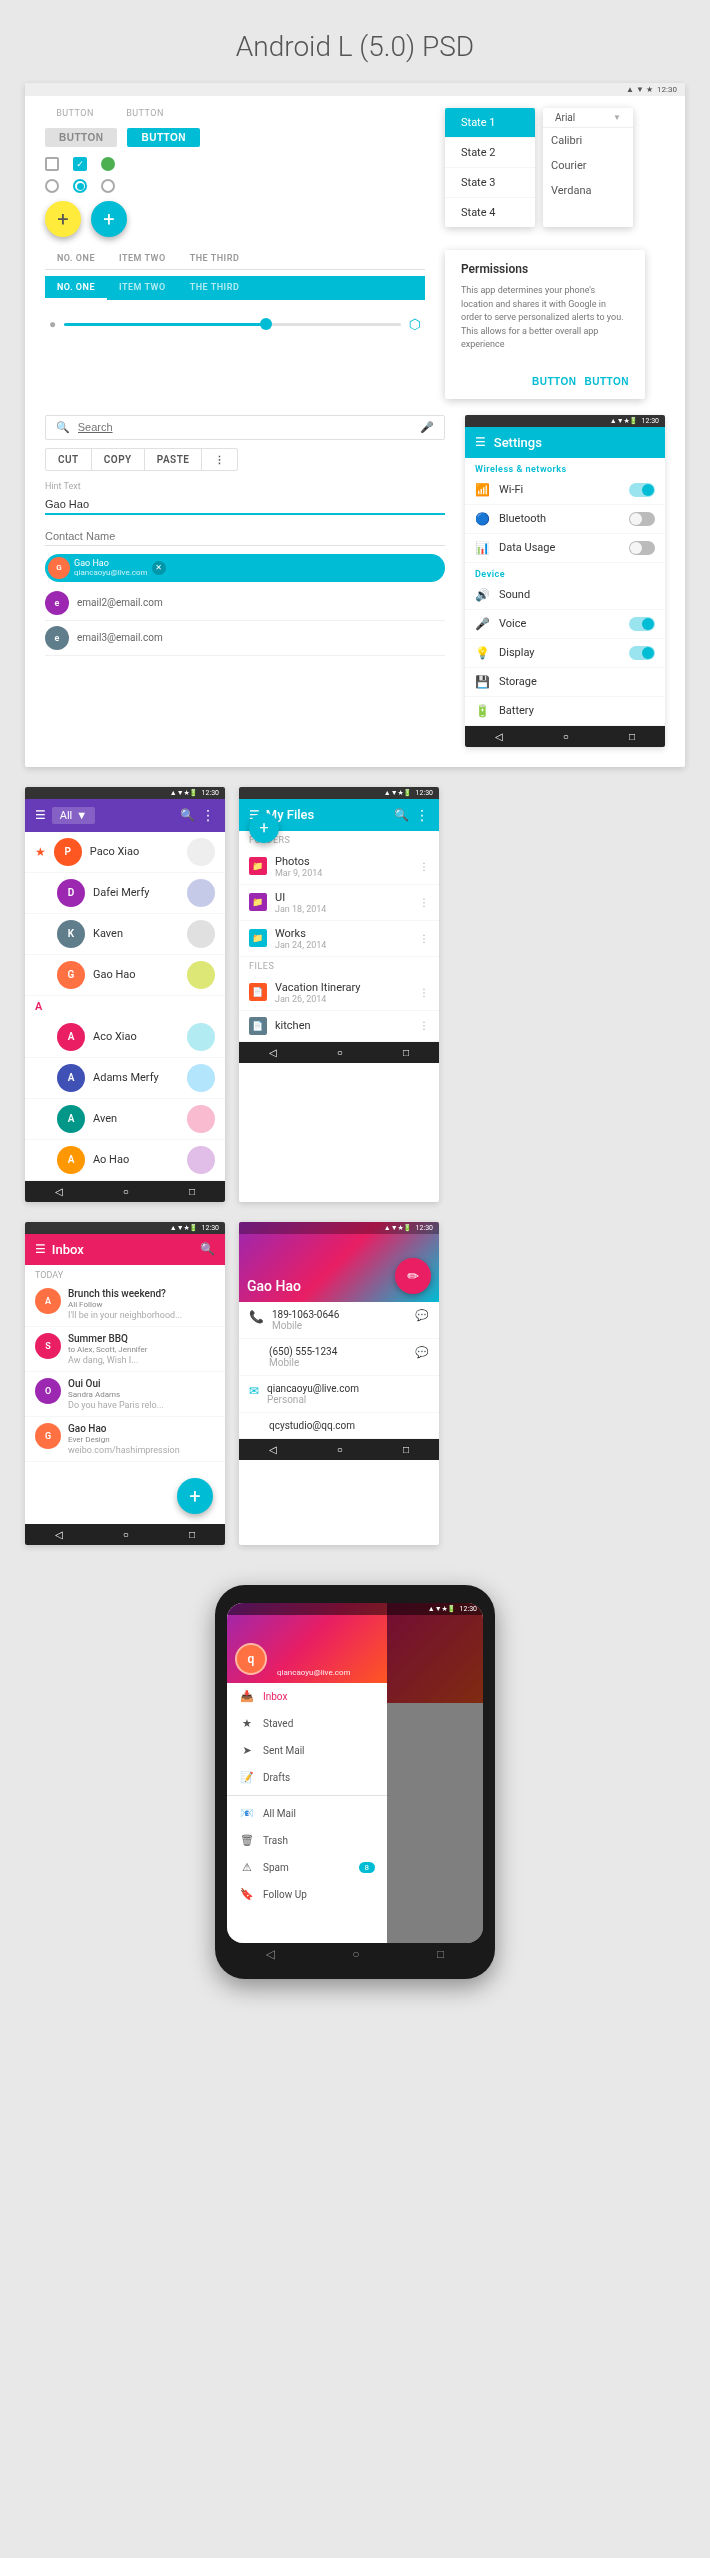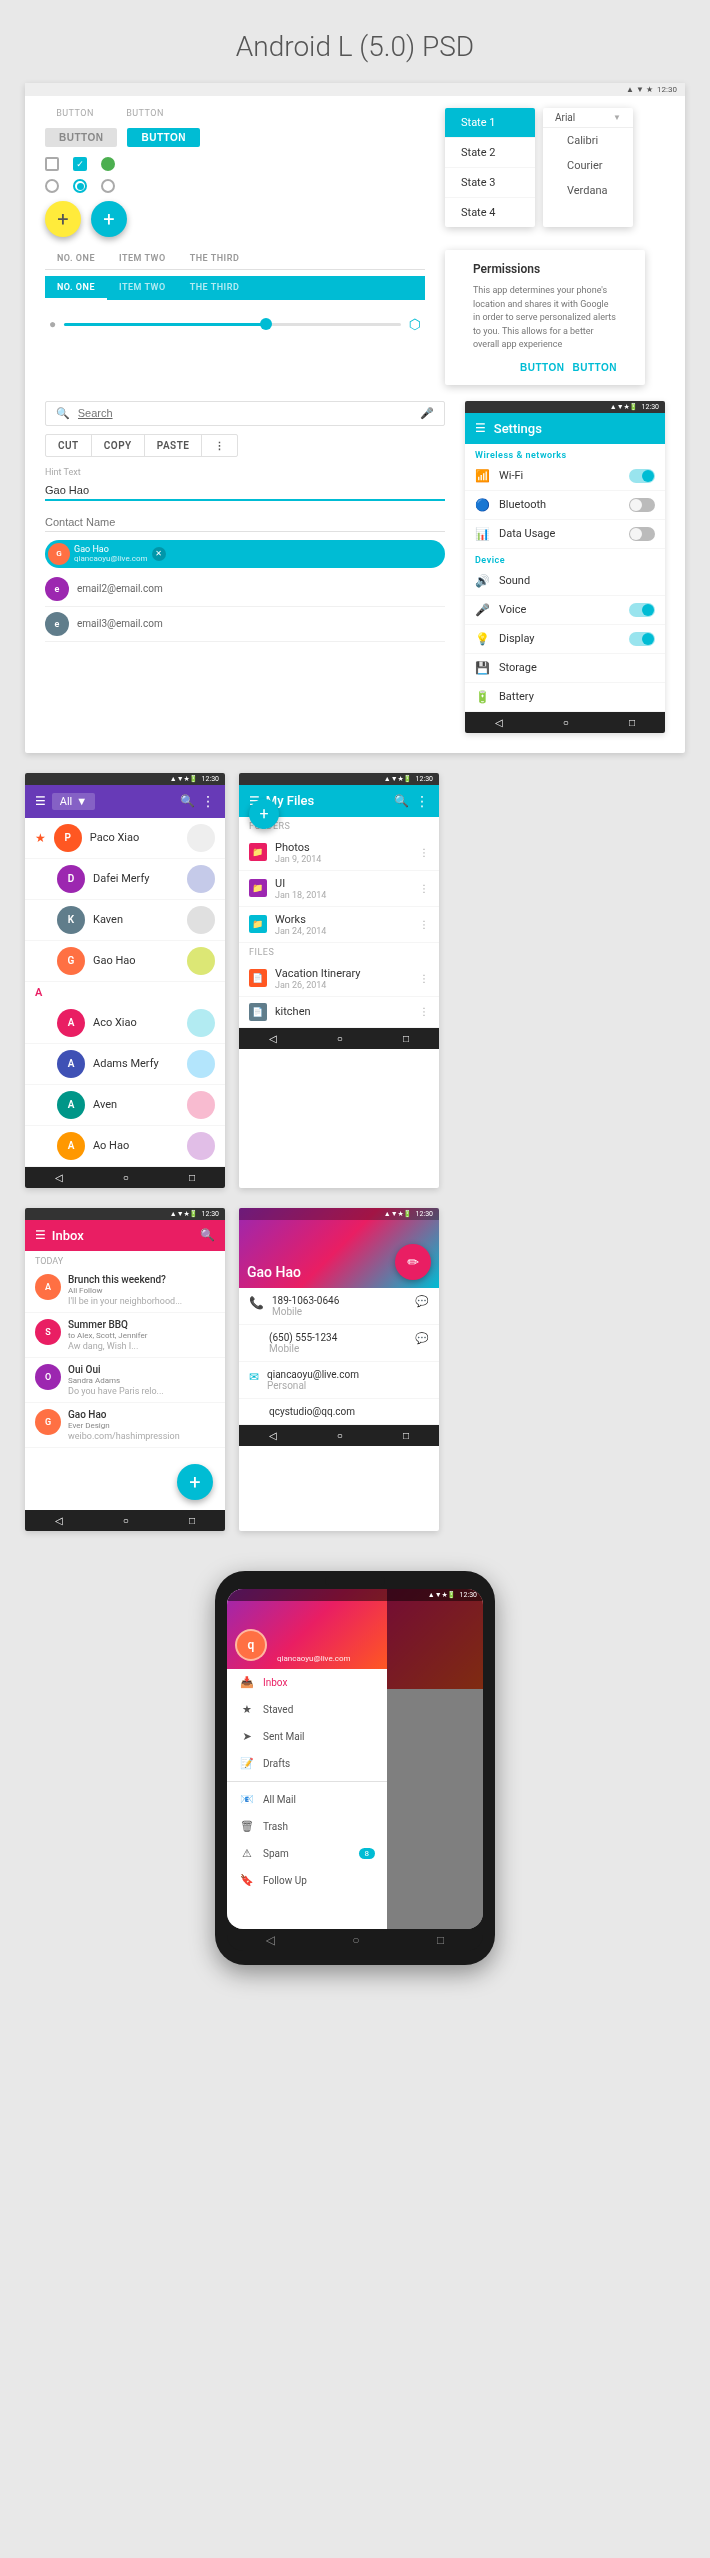--- a/index.html
+++ b/index.html
@@ -349,45 +349,45 @@
       border-bottom: 1px solid #f5f5f5;
     }
     .dropdown-item.selected {
       background: #00bcd4;
       color: #fff;
     }
     .dropdown-item:last-child { border-bottom: none; }
 
     
     .font-list-item {
-      padding: 6px 24px;
+      padding: 6px 8px;
       font-size: 11px;
       color: #555;
       cursor: pointer;
     }
 
     
     .permissions-card {
       background: #fff;
       box-shadow: 0 2px 8px rgba(0,0,0,0.2);
       border-radius: 2px;
-      padding: 12px 28px;
+      padding: 12px 16px;
       max-width: 200px;
     }
     .permissions-title {
       font-size: 12px;
       font-weight: 600;
       color: #333;
       margin-bottom: 8px;
     }
     .permissions-text {
       font-size: 9px;
       color: #777;
       line-height: 1.5;
-      margin-bottom: 10px;
+      margin-bottom: 24px;
     }
     .permissions-btn-row {
       display: flex;
       justify-content: flex-end;
       gap: 8px;
     }
     .perm-btn {
       font-size: 10px;
       font-weight: 600;
       color: #00bcd4;
@@ -1044,21 +1044,21 @@
       <div style="position:relative; height:0;">
         <div class="fab fab-cyan" style="position:absolute; top:-18px; left:10px; z-index:5; width:30px; height:30px; font-size:16px;">+</div>
       </div>
 
       <div class="files-section-label">Folders</div>
 
       <div class="files-item">
         <div class="files-item-icon" style="background:#e91e63;">📁</div>
         <div>
           <div class="files-item-name">Photos</div>
-          <div class="files-item-date">Jan 9, 2014</div>
+          <div class="files-item-date">Mar 9, 2014</div>
         </div>
         <span style="color:#aaa; font-size:10px; margin-left:auto;">⋮</span>
       </div>
 
       <div class="files-item">
         <div class="files-item-icon" style="background:#9c27b0;">📁</div>
         <div>
           <div class="files-item-name">UI</div>
           <div class="files-item-date">Jan 18, 2014</div>
         </div>

